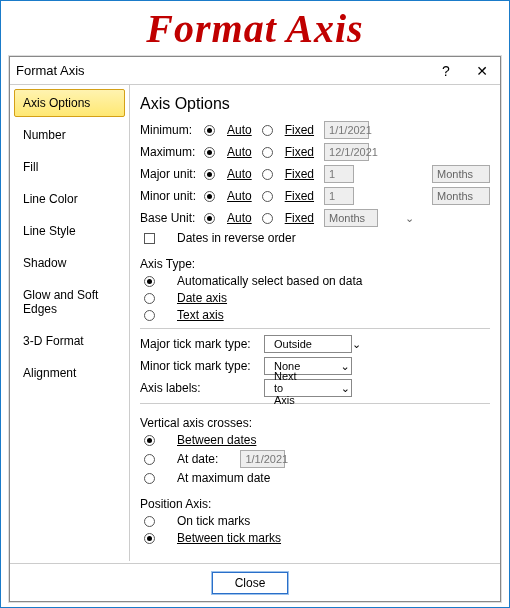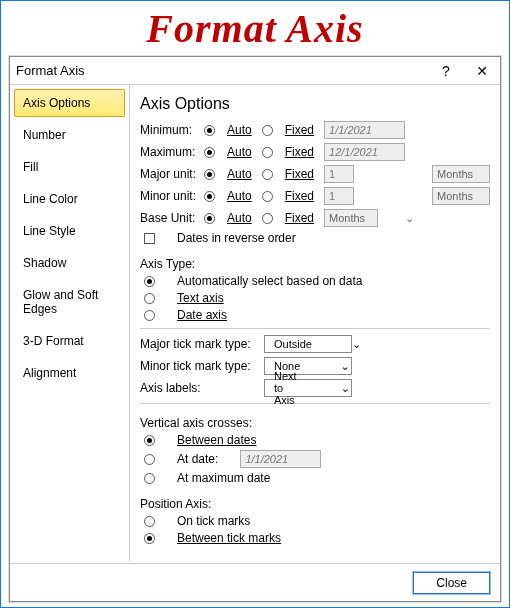--- a/index.html
+++ b/index.html
@@ -115,21 +115,21 @@
   .txt {
     border: 1px solid #aaa;
     background: #eee;
     color: #777;
     padding: 1px 4px;
     font-size: 11px;
     height: 18px;
     display: inline-flex;
     align-items: center;
   }
-  .txt.w70 { width: 81px; font-style: italic; }
+  .txt.w70 { width: 45px; }
   .txt.w30 { width: 30px; }
   .sel {
     border: 1px solid #aaa;
     background: #eee;
     color: #666;
     font-size: 11px;
     height: 18px;
     display: inline-flex;
     align-items: center;
     padding: 0 1px 0 4px;
@@ -144,21 +144,21 @@
   .sel.enabled { background:#fff; color:#000; border-color:#888;}
   hr.sep { border: none; border-top: 1px solid #ccc; margin: 6px 0;}
   .grp-label { margin-top: 12px; margin-bottom: 3px; }
   .opt-line { display:flex; align-items:center; gap:22px; margin-bottom:3px; padding-left:4px;}
   .footer {
     position: absolute;
     bottom: 0; left: 0; right: 0;
     height: 38px;
     border-top: 1px solid #ccc;
     display: flex;
-    justify-content: flex-end;
+    justify-content: center;
     align-items: center;
     padding-right: 10px;
     background: #fff;
   }
   .btn {
     background: #fff;
     border: 1px solid #2a6fc9;
     outline: 1px solid #9cc2ec;
     padding: 3px 22px;
     font-size: 12px;
@@ -273,25 +273,25 @@
         <span>Dates in reverse order</span>
       </div>
 
       <div class="grp-label">Axis Type:</div>
       <div class="opt-line">
           <span class="r on"></span>
           <span>Automatically select based on data</span>
         </div>
       <div class="opt-line">
           <span class="r"></span>
+          <span class="ul">Date axis</span>
+        </div>
+      <div class="opt-line">
+          <span class="r"></span>
           <span class="ul">Text axis</span>
-        </div>
-      <div class="opt-line">
-          <span class="r"></span>
-          <span class="ul">Date axis</span>
         </div>
 
       <hr class="sep">
 
       <div class="row">
           <span style="width:118px">Major tick mark type:</span>
         <span class="sel enabled w">
             <span>Outside</span>
             <span class="arr">⌄</span>
           </span>

